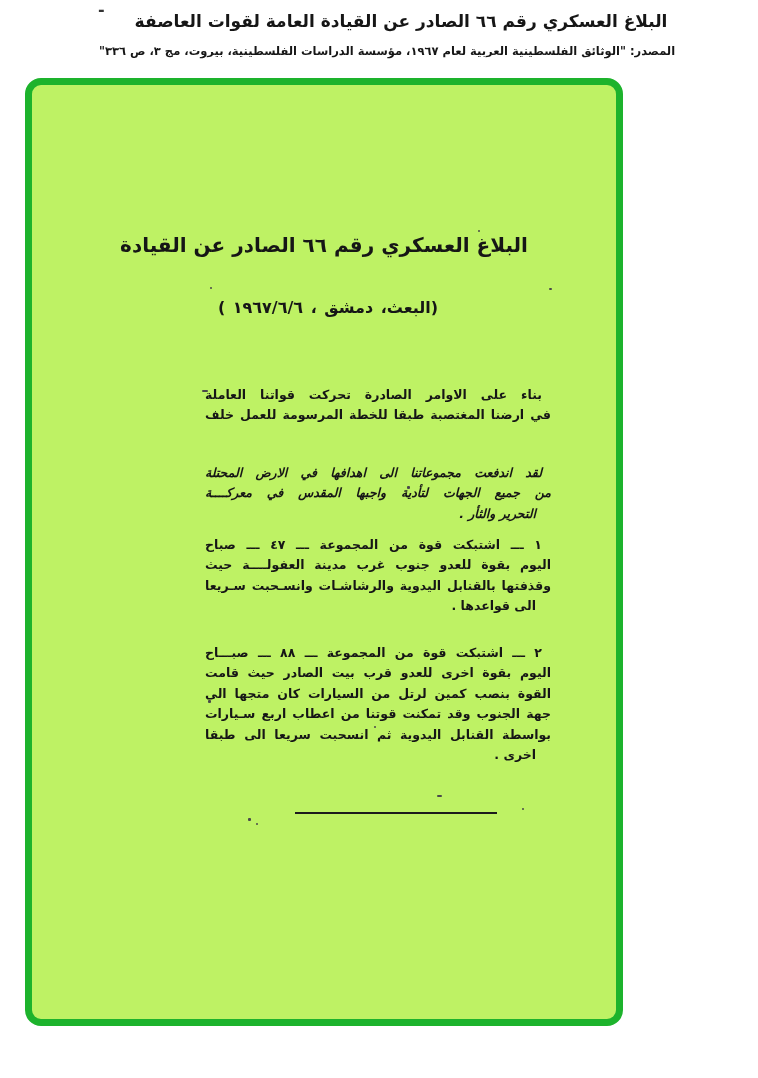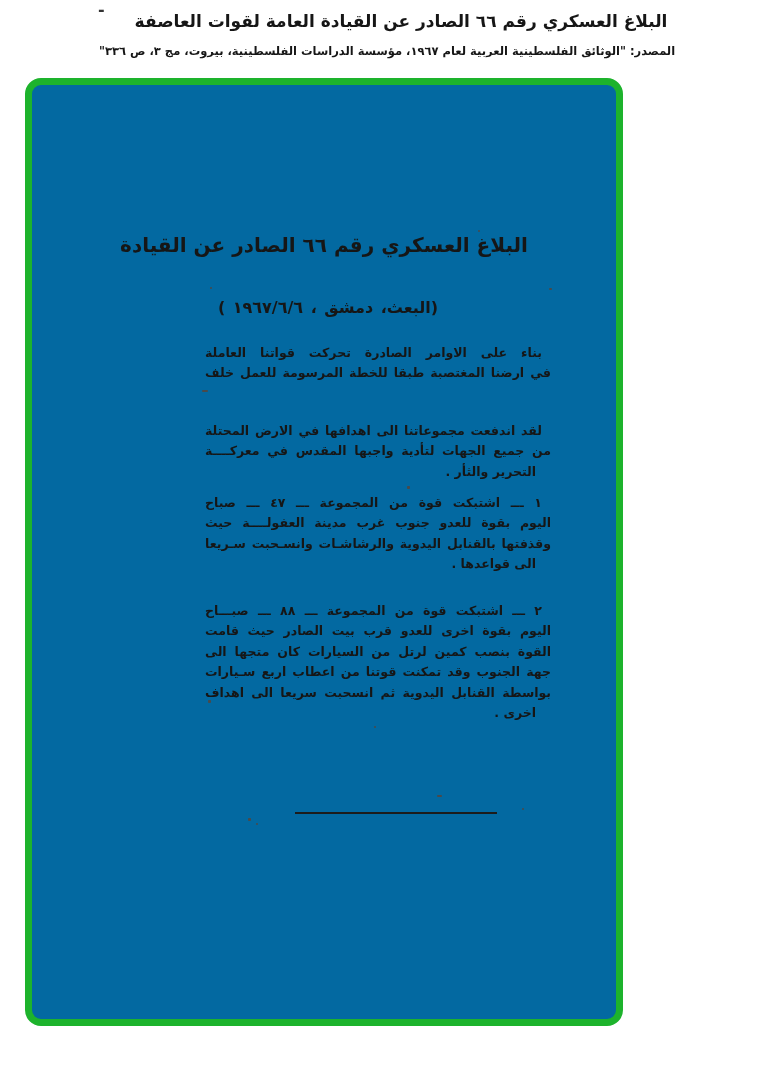--- a/index.html
+++ b/index.html
@@ -15,44 +15,44 @@
     position:absolute;top:11px;left:44px;right:0;text-align:center;direction:rtl;
     font-size:17px;font-weight:bold;white-space:nowrap;letter-spacing:.2px;
   }
   .top-source{
     position:absolute;top:44px;left:16px;right:0;text-align:center;direction:rtl;
     font-size:11.5px;font-weight:bold;white-space:nowrap;
   }
   
   .green-frame{
     position:absolute;left:25px;top:78px;width:598px;height:948px;
-    border:7px solid #1db32c;border-radius:16px;background:#0369a1;box-sizing:border-box;
+    border:7px solid #1db32c;border-radius:16px;background:#bef264;box-sizing:border-box;
   }
   
   .doc-title{
     position:absolute;top:147px;left:0;right:0;text-align:center;direction:rtl;
     font-size:20px;font-weight:bold;line-height:27px;
   }
   .doc-title div{white-space:nowrap;}
   .doc-dateline{
     position:absolute;top:213px;left:8px;right:0;text-align:center;direction:rtl;
     font-size:16px;font-weight:bold;white-space:nowrap;word-spacing:2px;
   }
   .para{
     position:absolute;left:173px;width:346px;direction:rtl;
     font-size:12.5px;font-weight:bold;
   }
   .bline{
     text-align:justify;text-align-last:justify;line-height:20.4px;height:20.4px;
     overflow:visible;
   }
-  .bline.first{padding-right:9px;}
+  .bline.first{padding-right:9px;margin-top:42px;}
   .bline.last{text-align-last:right;padding-right:15px;}
   .p1{top:258px;}
-  .p2{top:336px;}
+  .p2{top:336px;font-style:italic;}
   .p3{top:408px;}
   .p4{top:516px;}
   .sig-line{
     position:absolute;left:263px;top:727px;width:202px;height:2px;background:#1c1c1c;
   }
   .speck{position:absolute;background:#4a4a4a;border-radius:1px;}
 </style>
 </head>
 <body>
 
@@ -88,21 +88,21 @@
       <div class="bline">اليوم بقوة للعدو جنوب غرب مدينة العفولــــة حيث</div>
       <div class="bline">وقذفتها بالقنابل اليدوية والرشاشـات وانسـحبت سـريعا</div>
       <div class="bline last">الى قواعدها .</div>
     </div>
 
     <div class="para p4">
       <div class="bline first">٢ ـــ اشتبكت قوة من المجموعة ـــ ٨٨ ـــ صبـــاح</div>
       <div class="bline">اليوم بقوة اخرى للعدو قرب بيت الصادر حيث قامت</div>
       <div class="bline">القوة بنصب كمين لرتل من السيارات كان متجها الى</div>
       <div class="bline">جهة الجنوب وقد تمكنت قوتنا من اعطاب اربع سـيارات</div>
-      <div class="bline">بواسطة القنابل اليدوية ثم انسحبت سريعا الى اهداف</div>
+      <div class="bline">بواسطة القنابل اليدوية ثم انسحبت سريعا الى طبقا</div>
       <div class="bline last">اخرى .</div>
     </div>
 
     <div class="sig-line"></div>
 
     <div class="speck" style="left:170px;top:305px;width:6px;height:2px;"></div>
     <div class="speck" style="left:375px;top:401px;width:3px;height:3px;"></div>
     <div class="speck" style="left:216px;top:733px;width:3px;height:3px;"></div>
     <div class="speck" style="left:224px;top:738px;width:2px;height:2px;"></div>
     <div class="speck" style="left:405px;top:710px;width:5px;height:2px;"></div>

